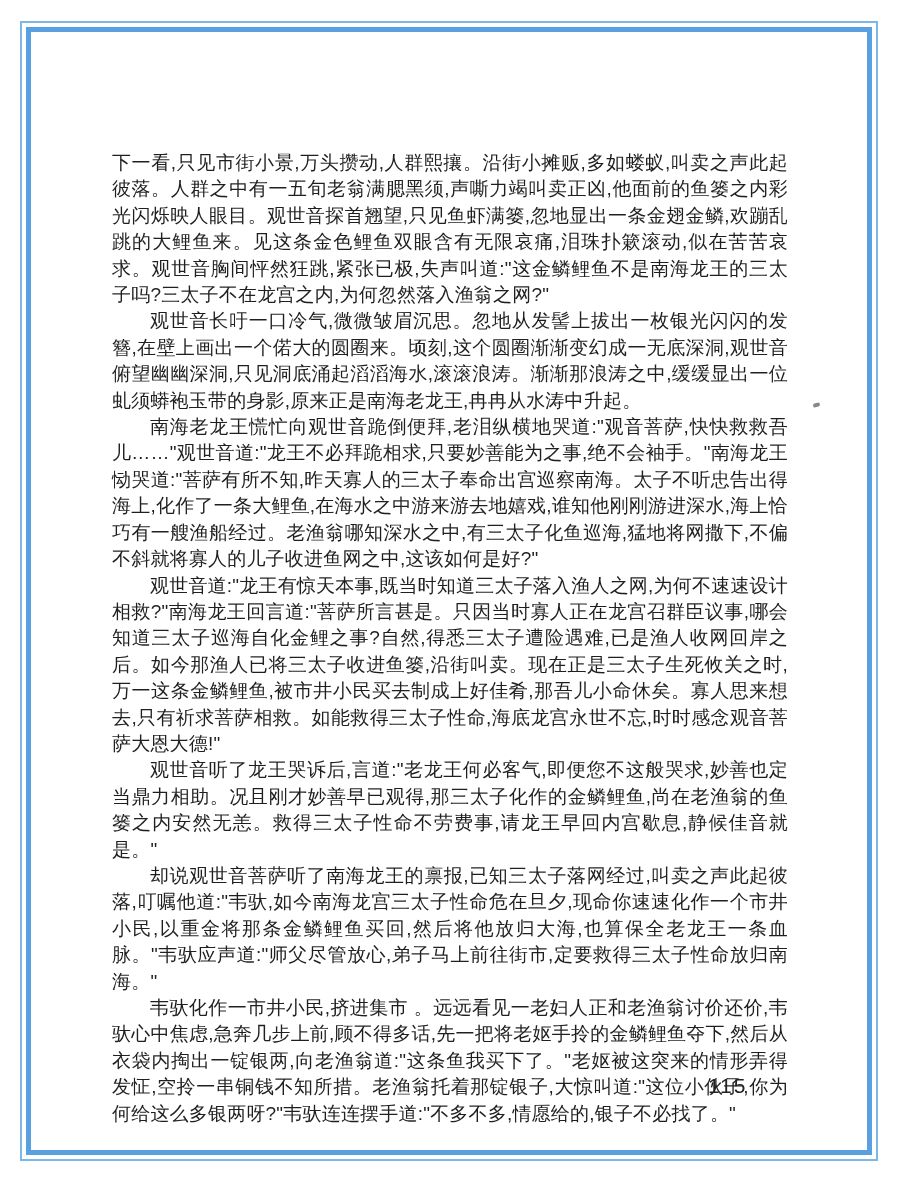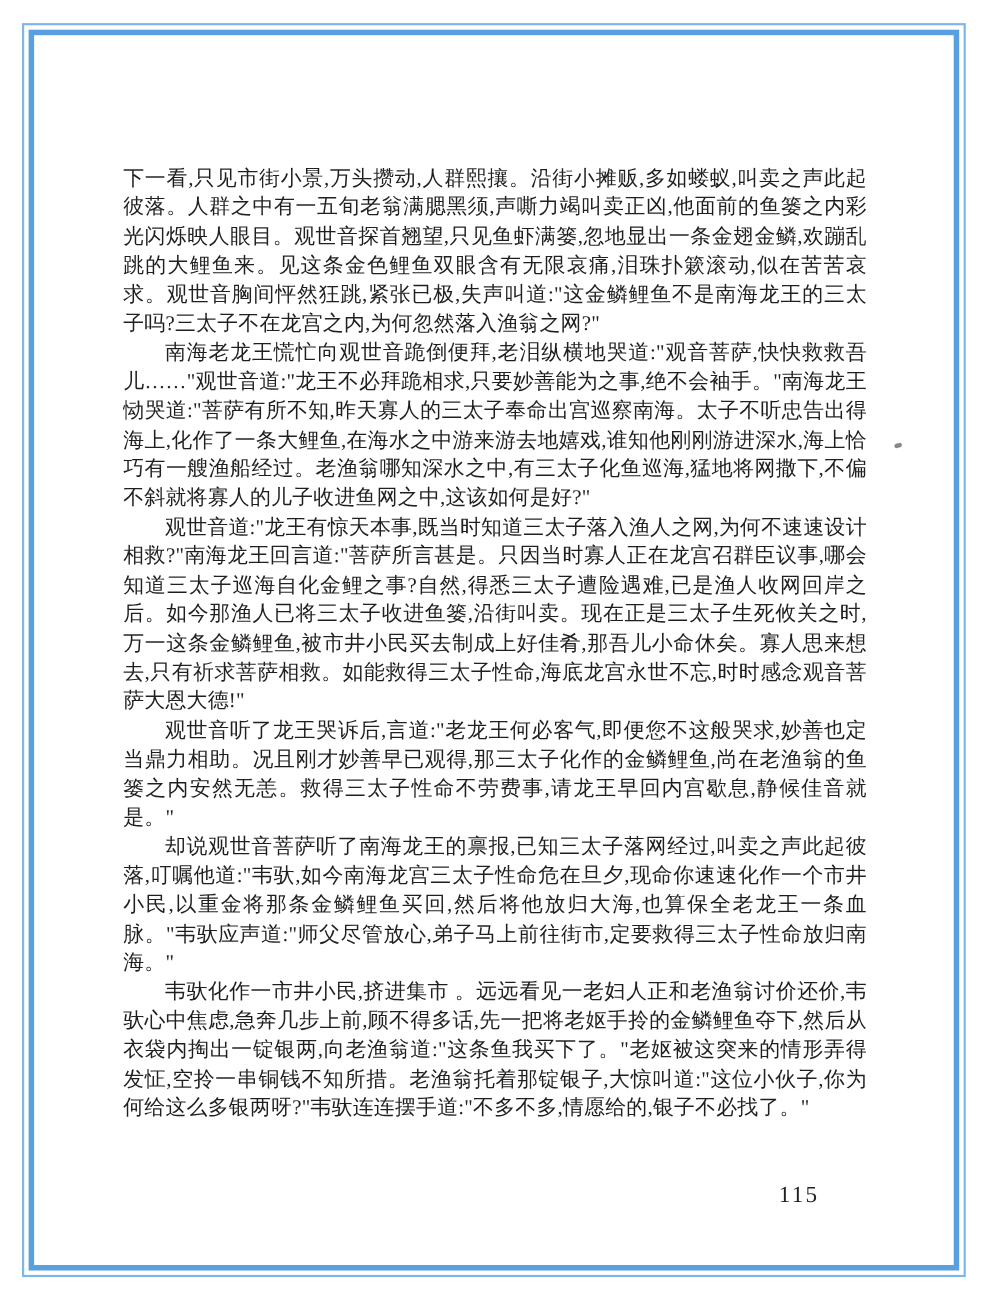--- a/index.html
+++ b/index.html
@@ -12,21 +12,21 @@
     margin: 0;
     padding: 0;
     background: #ffffff;
   }
   .sheet {
     position: relative;
     width: 900px;
     height: 1184px;
     background: var(--paper);
     overflow: hidden;
-    font-family: Liberation Serif, serif;
+    font-family: Liberation Sans, sans-serif;
   }
   .frame-outer {
     position: absolute;
     left: 20px;
     top: 21px;
     width: 858px;
     height: 1140px;
     box-sizing: border-box;
     border: 2px solid var(--border-thin);
   }
@@ -79,20 +79,21 @@
 </style>
 </head>
 <body>
 
 <div class="sheet">
   <div class="frame-outer"></div>
   <div class="frame-inner"></div>
   <div class="scan-speck"></div>
   <div class="text-column" id="text-column">
       <p class="para">下一看,只见市街小景,万头攒动,人群熙攘。沿街小摊贩,多如蝼蚁,叫卖之声此起彼落。人群之中有一五旬老翁满腮黑须,声嘶力竭叫卖正凶,他面前的鱼篓之内彩光闪烁映人眼目。观世音探首翘望,只见鱼虾满篓,忽地显出一条金翅金鳞,欢蹦乱跳的大鲤鱼来。见这条金色鲤鱼双眼含有无限哀痛,泪珠扑簌滚动,似在苦苦哀求。观世音胸间怦然狂跳,紧张已极,失声叫道:"这金鳞鲤鱼不是南海龙王的三太子吗?三太子不在龙宫之内,为何忽然落入渔翁之网?"</p>
+      <p class="para indent">观世音长吁一口冷气,微微皱眉沉思。忽地从发髻上拔出一枚银光闪闪的发簪,在壁上画出一个偌大的圆圈来。顷刻,这个圆圈渐渐变幻成一无底深洞,观世音俯望幽幽深洞,只见洞底涌起滔滔海水,滚滚浪涛。渐渐那浪涛之中,缓缓显出一位虬须蟒袍玉带的身影,原来正是南海老龙王,冉冉从水涛中升起。</p>
       <p class="para indent">南海老龙王慌忙向观世音跪倒便拜,老泪纵横地哭道:"观音菩萨,快快救救吾儿……"观世音道:"龙王不必拜跪相求,只要妙善能为之事,绝不会袖手。"南海龙王恸哭道:"菩萨有所不知,昨天寡人的三太子奉命出宫巡察南海。太子不听忠告出得海上,化作了一条大鲤鱼,在海水之中游来游去地嬉戏,谁知他刚刚游进深水,海上恰巧有一艘渔船经过。老渔翁哪知深水之中,有三太子化鱼巡海,猛地将网撒下,不偏不斜就将寡人的儿子收进鱼网之中,这该如何是好?"</p>
       <p class="para indent">观世音道:"龙王有惊天本事,既当时知道三太子落入渔人之网,为何不速速设计相救?"南海龙王回言道:"菩萨所言甚是。只因当时寡人正在龙宫召群臣议事,哪会知道三太子巡海自化金鲤之事?自然,得悉三太子遭险遇难,已是渔人收网回岸之后。如今那渔人已将三太子收进鱼篓,沿街叫卖。现在正是三太子生死攸关之时,万一这条金鳞鲤鱼,被市井小民买去制成上好佳肴,那吾儿小命休矣。寡人思来想去,只有祈求菩萨相救。如能救得三太子性命,海底龙宫永世不忘,时时感念观音菩萨大恩大德!"</p>
       <p class="para indent">观世音听了龙王哭诉后,言道:"老龙王何必客气,即便您不这般哭求,妙善也定当鼎力相助。况且刚才妙善早已观得,那三太子化作的金鳞鲤鱼,尚在老渔翁的鱼篓之内安然无恙。救得三太子性命不劳费事,请龙王早回内宫歇息,静候佳音就是。"</p>
       <p class="para indent">却说观世音菩萨听了南海龙王的禀报,已知三太子落网经过,叫卖之声此起彼落,叮嘱他道:"韦驮,如今南海龙宫三太子性命危在旦夕,现命你速速化作一个市井小民,以重金将那条金鳞鲤鱼买回,然后将他放归大海,也算保全老龙王一条血脉。"韦驮应声道:"师父尽管放心,弟子马上前往街市,定要救得三太子性命放归南海。"</p>
       <p class="para indent">韦驮化作一市井小民,挤进集市 。远远看见一老妇人正和老渔翁讨价还价,韦驮心中焦虑,急奔几步上前,顾不得多话,先一把将老妪手拎的金鳞鲤鱼夺下,然后从衣袋内掏出一锭银两,向老渔翁道:"这条鱼我买下了。"老妪被这突来的情形弄得发怔,空拎一串铜钱不知所措。老渔翁托着那锭银子,大惊叫道:"这位小伙子,你为何给这么多银两呀?"韦驮连连摆手道:"不多不多,情愿给的,银子不必找了。"</p>
     </div>
   <div class="page-number">115</div>
 </div>
 
 </body></html>

